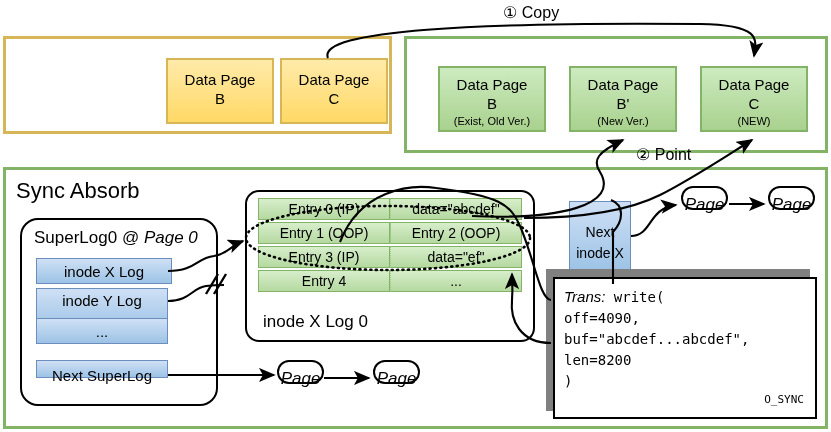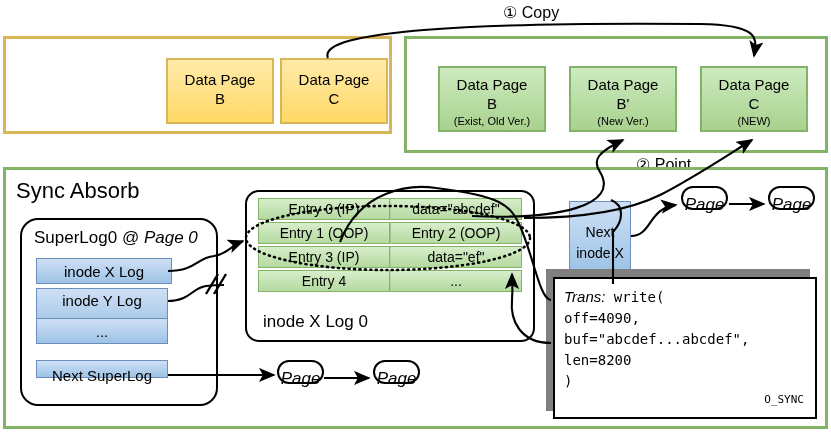--- a/index.html
+++ b/index.html
@@ -103,21 +103,21 @@
     border:2px solid #000;background:#fff;
     font-family:"DejaVu Sans Mono",monospace;font-size:14px;line-height:21px;
     padding:7px 0 0 9px;
   }
   .trans-box .kw{font-family:"Liberation Sans",sans-serif;font-style:italic;font-size:15px;}
   .trans-box .osync{position:absolute;right:11px;bottom:7px;font-size:11px;}
 
   
   .steplabel{font-size:16px;line-height:18px;white-space:nowrap;}
   .lbl-copy{left:503px;top:4px;}
-  .lbl-point{left:636px;top:156px;}
+  .lbl-point{left:636px;top:146px;}
 
   svg.overlay{position:absolute;left:0;top:0;width:831px;height:432px;
               pointer-events:none;overflow:visible;}
 </style>
 </head>
 <body>
 
 <div id="root">
 
   <div class="abs panel-pagecache"></div>

